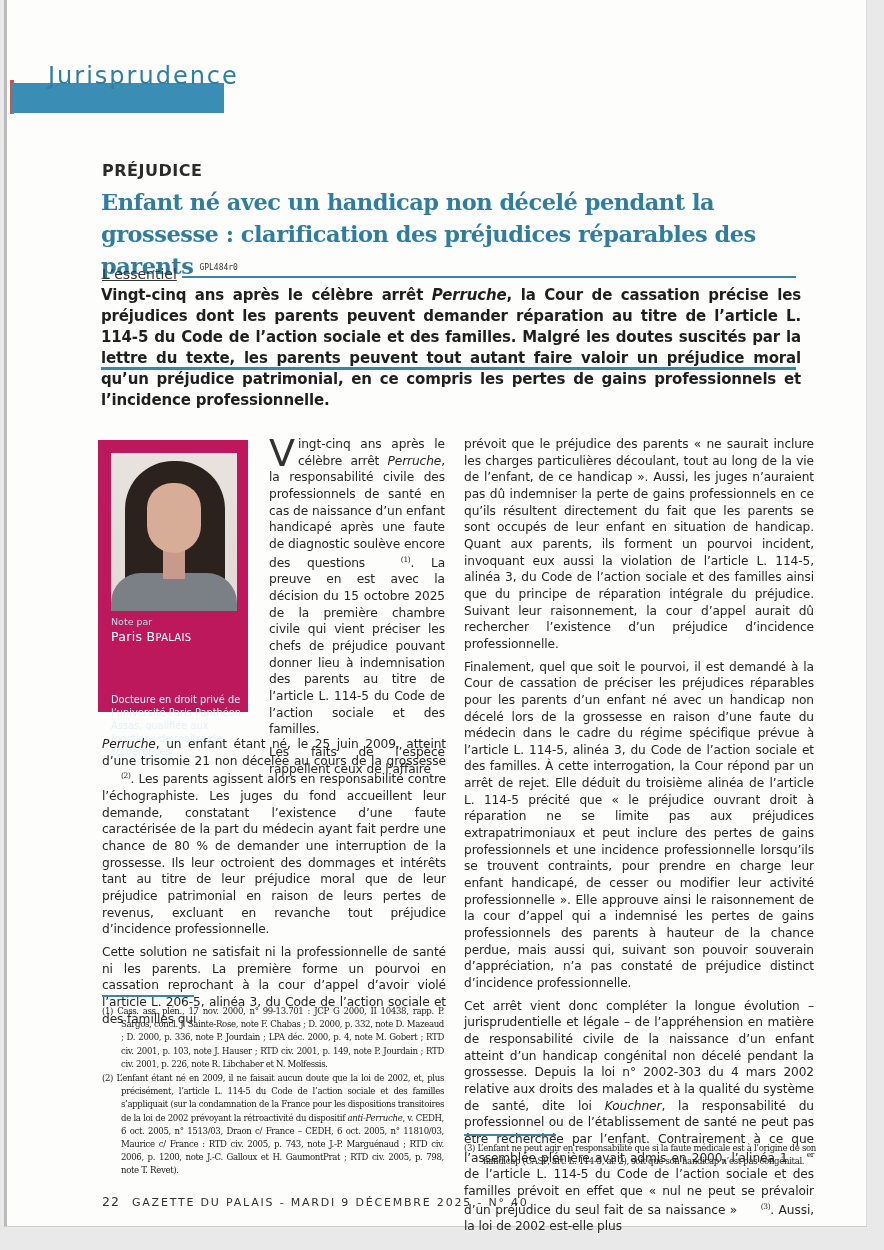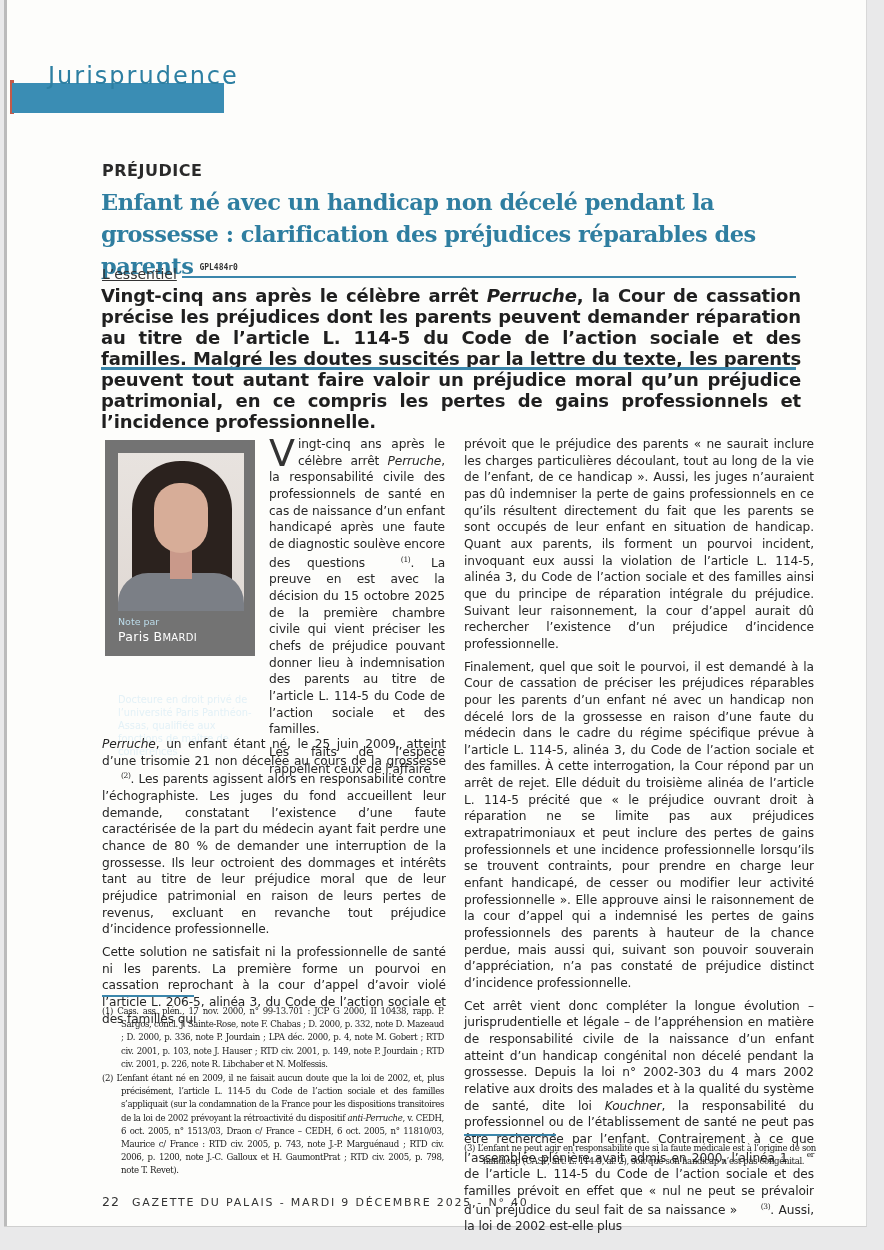--- a/index.html
+++ b/index.html
@@ -17,37 +17,37 @@
     font-family: "DejaVu Sans", sans-serif; font-size: 24px; letter-spacing: 2px; margin-top: 12px;
   }
   .section-bar { position: absolute; left: 8px; top: 83px; width: 212px; height: 30px; background: #3a8db4; }
   .section-mark { position: absolute; left: 6px; top: 80px; width: 4px; height: 34px; background: #c35a4a; }
 
   .rubric { position: absolute; left: 98px; top: 161px; font-size: 16px; font-weight: bold; color: #2a2a2a; letter-spacing: 0.5px; }
   .title {
     position: absolute; left: 97px; top: 186px; width: 720px; color: #2f7ea0;
     font-family: "DejaVu Serif", serif; font-size: 22.5px; font-weight: bold; line-height: 32px; letter-spacing: -0.5px;
   }
-  .title .ref { font-family: "DejaVu Sans Mono", monospace; font-size: 8px; font-weight: bold; color: #333; letter-spacing: 0; vertical-align: middle; margin-left: 6px; text-align: center; }
+  .title .ref { font-family: "DejaVu Sans Mono", monospace; font-size: 8px; font-weight: normal; color: #333; letter-spacing: 0; vertical-align: middle; margin-left: 6px; text-align: center; }
 
   .essentiel-label { position: absolute; left: 98px; top: 266px; font-size: 14px; color: #333; text-decoration: underline; }
   .essentiel-rule { position: absolute; left: 178px; top: 276px; width: 614px; height: 2px; background: #3a86ab; }
   .essentiel-text {
-    position: absolute; left: 97px; top: 285px; width: 700px; font-size: 18px; line-height: 21px;
+    position: absolute; left: 97px; top: 285px; width: 700px; font-size: 15px; line-height: 21px;
     font-weight: bold; color: #1f1f1f; text-align: justify; letter-spacing: -0.15px;
   }
   .essentiel-bottom { position: absolute; left: 97px; top: 367px; width: 695px; height: 3px; background: #3a86ab; }
 
   .citation {
     position: absolute; left: 98px; top: 382px; font-family: "DejaVu Serif", serif; font-size: 13.3px; color: #222; letter-spacing: -0.2px;
   }
   .citation sup { font-size: 8px; }
 
   .author-box {
-    position: absolute; left: 101px; top: 440px; width: 150px; height: 216px; background: #737373;
+    position: absolute; left: 94px; top: 440px; width: 150px; height: 272px; background: #be185d;
   }
   .photo {
     position: absolute; left: 13px; top: 13px; width: 126px; height: 158px; background: linear-gradient(180deg,#e8e3df 0%,#e0d9d4 100%); overflow: hidden;
   }
   .photo .hair { position: absolute; left: 14px; top: 8px; width: 100px; height: 150px; background: #2b221e; border-radius: 48px 48px 10px 10px; }
   .photo .face { position: absolute; left: 36px; top: 30px; width: 54px; height: 70px; background: #d7ad98; border-radius: 26px 26px 28px 28px; }
   .photo .shoulders { position: absolute; left: 0; top: 120px; width: 126px; height: 40px; background: #7b7f86; border-radius: 30px 30px 0 0; }
   .photo .neck { position: absolute; left: 52px; top: 96px; width: 22px; height: 30px; background: #c9998a; }
   .author-note { position: absolute; left: 13px; top: 176px; font-size: 9.5px; color: #bcdcea; }
   .author-name { position: absolute; left: 13px; top: 189px; font-size: 12.5px; color: #ffffff; letter-spacing: 0.3px; }
@@ -91,21 +91,21 @@
 
 
   <div class="author-box">
     <div class="photo">
       <div class="hair"></div>
       <div class="shoulders"></div>
       <div class="neck"></div>
       <div class="face"></div>
     </div>
     <div class="author-note">Note par</div>
-    <div class="author-name"><span>Paris </span><span>B</span><span class="sc">MARDI</span></div>
+    <div class="author-name"><span>Paris </span><span>B</span><span class="sc">PALAIS</span></div>
     <div class="author-bio">Docteure en droit privé de l’université Paris Panthéon-Assas, qualifiée aux fonctions de maître de conférences</div>
   </div>
 
   <div class="body col1-top">
     <p><span class="dropcap">V</span><span>ingt-cinq ans après le célèbre arrêt </span><i>Perruche</i><span>, la responsabilité civile des professionnels de santé en cas de naissance d’un enfant handicapé après une faute de diagnostic soulève encore des questions</span> <sup class="fn">(1)</sup><span>. La preuve en est avec la décision du 15 octobre 2025 de la première chambre civile qui vient préciser les chefs de préjudice pouvant donner lieu à indemnisation des parents au titre de l’article L. 114-5 du Code de l’action sociale et des familles.</span></p>
     <p><span>Les faits de l’espèce rappellent ceux de l’affaire</span></p>
   </div>
 
   <div class="body col1-bottom">
     <p><i>Perruche</i><span>, un enfant étant né, le 25 juin 2009, atteint d’une trisomie 21 non décelée au cours de la grossesse</span> <sup class="fn">(2)</sup><span>. Les parents agissent alors en responsabilité contre l’échographiste. Les juges du fond accueillent leur demande, constatant l’existence d’une faute caractérisée de la part du médecin ayant fait perdre une chance de 80 % de demander une interruption de la grossesse. Ils leur octroient des dommages et intérêts tant au titre de leur préjudice moral que de leur préjudice patrimonial en raison de leurs pertes de revenus, excluant en revanche tout préjudice d’incidence professionnelle.</span></p>

